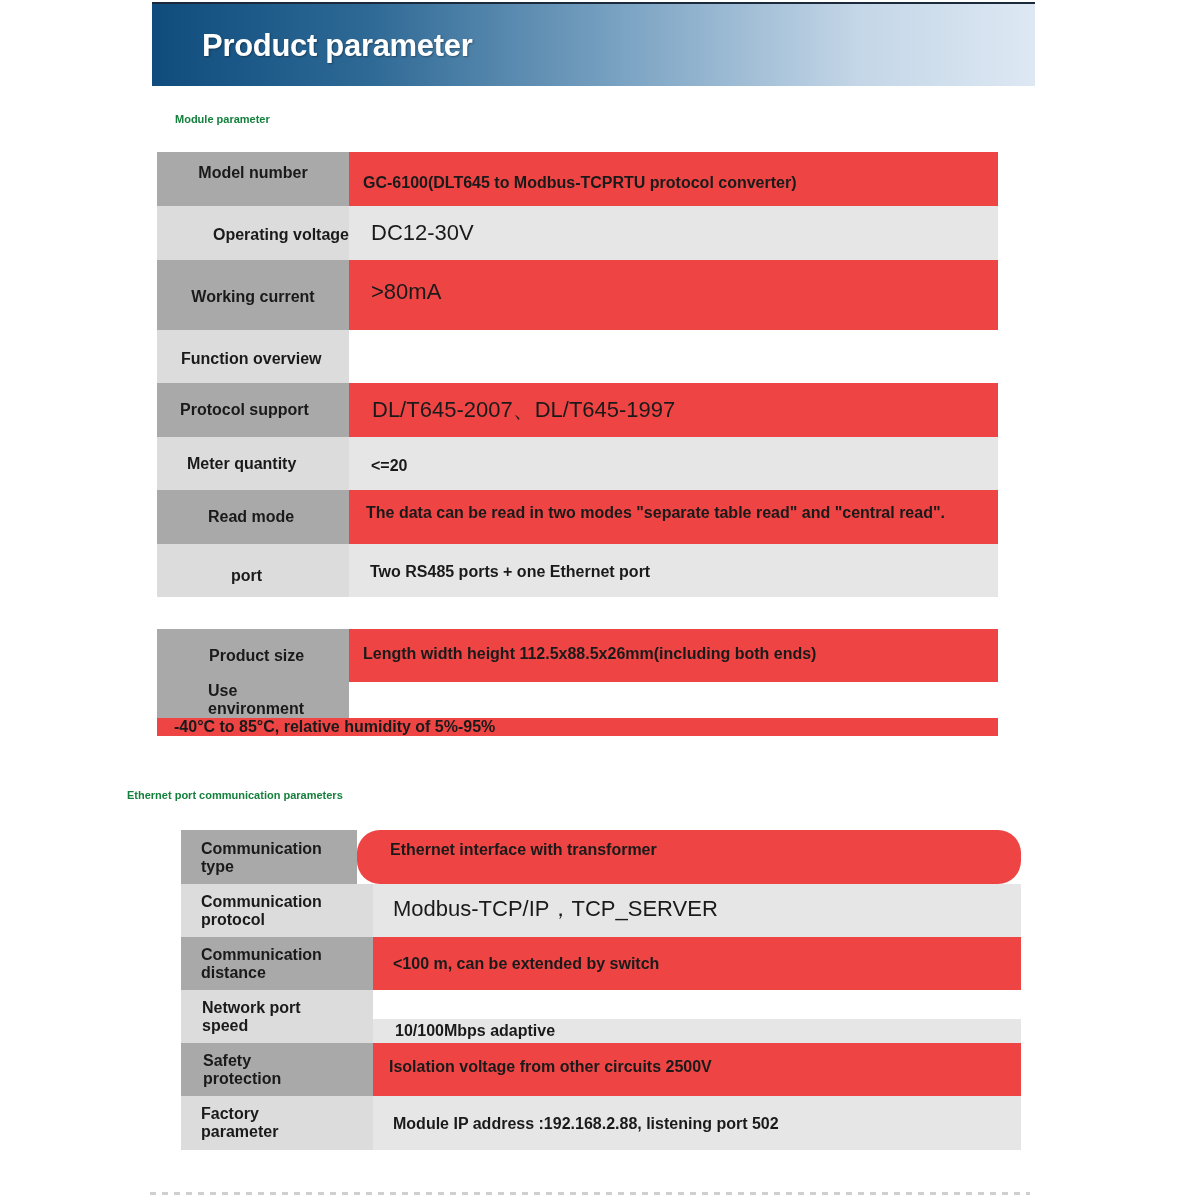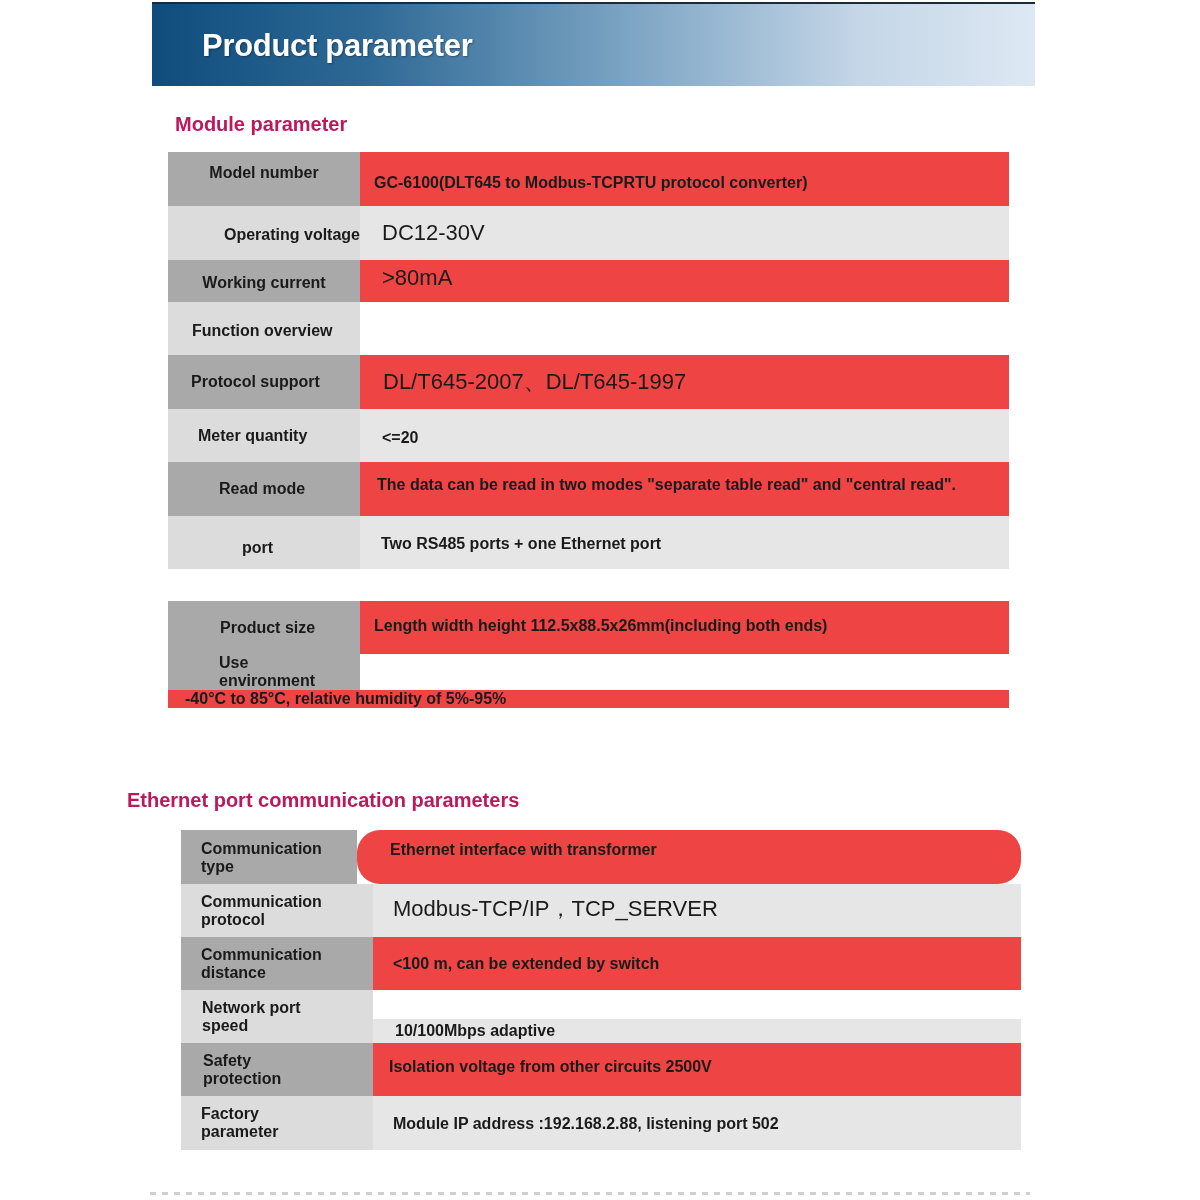--- a/index.html
+++ b/index.html
@@ -3,21 +3,21 @@
   <meta charset="utf-8">
   <style>
     html, body { margin: 0; padding: 0; background: #ffffff; }
     body { width: 1200px; height: 1200px; position: relative; overflow: hidden;
            font-family: "Liberation Sans", sans-serif; color: #111; }
     .banner { position: absolute; left: 152px; top: 2px; width: 883px; height: 82px;
               background: linear-gradient(90deg, #0f4c7d 0%, #2f6a96 25%, #7fa6c5 55%, #c4d6e7 80%, #dde8f3 100%);
               border-top: 2px solid #1b2a3a; }
     .banner-title { position: absolute; left: 50px; top: 24px; font-size: 31px; font-weight: bold;
                     color: #ffffff; text-shadow: 1px 1px 2px rgba(0,0,0,0.35); letter-spacing: -0.3px; }
-    .section-title { position: absolute; font-size: 20px; font-weight: bold; color: #be185d; }
+    .section-title { position: absolute; font-size: 11px; font-weight: bold; color: #15803d; }
     .tbl { position: absolute; border-collapse: collapse; }
     .tbl .row { display: flex; }
     .tbl .label { display: flex; align-items: center; justify-content: center; text-align: left;
                   font-size: 16px; font-weight: bold; color: #1a1a1a; box-sizing: border-box; }
     .tbl .value { display: flex; align-items: center; font-size: 16px; font-weight: bold;
                   color: #1a1a1a; box-sizing: border-box; flex: 1; }
     .row.dark .label { background: #a9a9a9; }
     .row.dark .value { background: #ef4444; }
     .row.light .label { background: #dcdcdc; }
     .row.light .value { background: #e6e6e6; }
@@ -28,30 +28,30 @@
   </style>
 </head>
 <body>
 
 <div class="banner">
   <div class="banner-title">Product parameter</div>
 </div>
 
 <div class="section-title" style="left:175px; top:113px;">Module parameter</div>
 
-<div class="tbl" style="left:168px; top:152px; width:841px;">
+<div class="tbl" style="left:157px; top:152px; width:841px;">
   <div class="row dark" style="height:54px;">
     <div class="label" style="width:192px; align-items:flex-start; padding-top:12px;">Model number</div>
     <div class="value" style="padding-left:14px; padding-top:8px;">GC-6100(DLT645 to Modbus-TCPRTU protocol converter)</div>
   </div>
   <div class="row light" style="height:54px;">
     <div class="label" style="width:192px; justify-content:flex-end; padding-right:0; padding-top:4px;">Operating voltage</div>
     <div class="value big" style="padding-left:22px;">DC12-30V</div>
   </div>
-  <div class="row dark" style="height:42px;">
+  <div class="row dark" style="height:70px;">
     <div class="label" style="width:192px; padding-top:4px;">Working current</div>
     <div class="value big" style="padding-left:22px; padding-bottom:6px;">&gt;80mA</div>
   </div>
   <div class="row light" style="height:53px;">
     <div class="label" style="width:192px; justify-content:flex-start; padding-left:24px; padding-top:4px;">Function overview</div>
   </div>
   <div class="row dark" style="height:54px;">
     <div class="label" style="width:192px; justify-content:flex-start; padding-left:23px;">Protocol support</div>
     <div class="value big" style="padding-left:23px;">DL/T645-2007、DL/T645-1997</div>
   </div>

